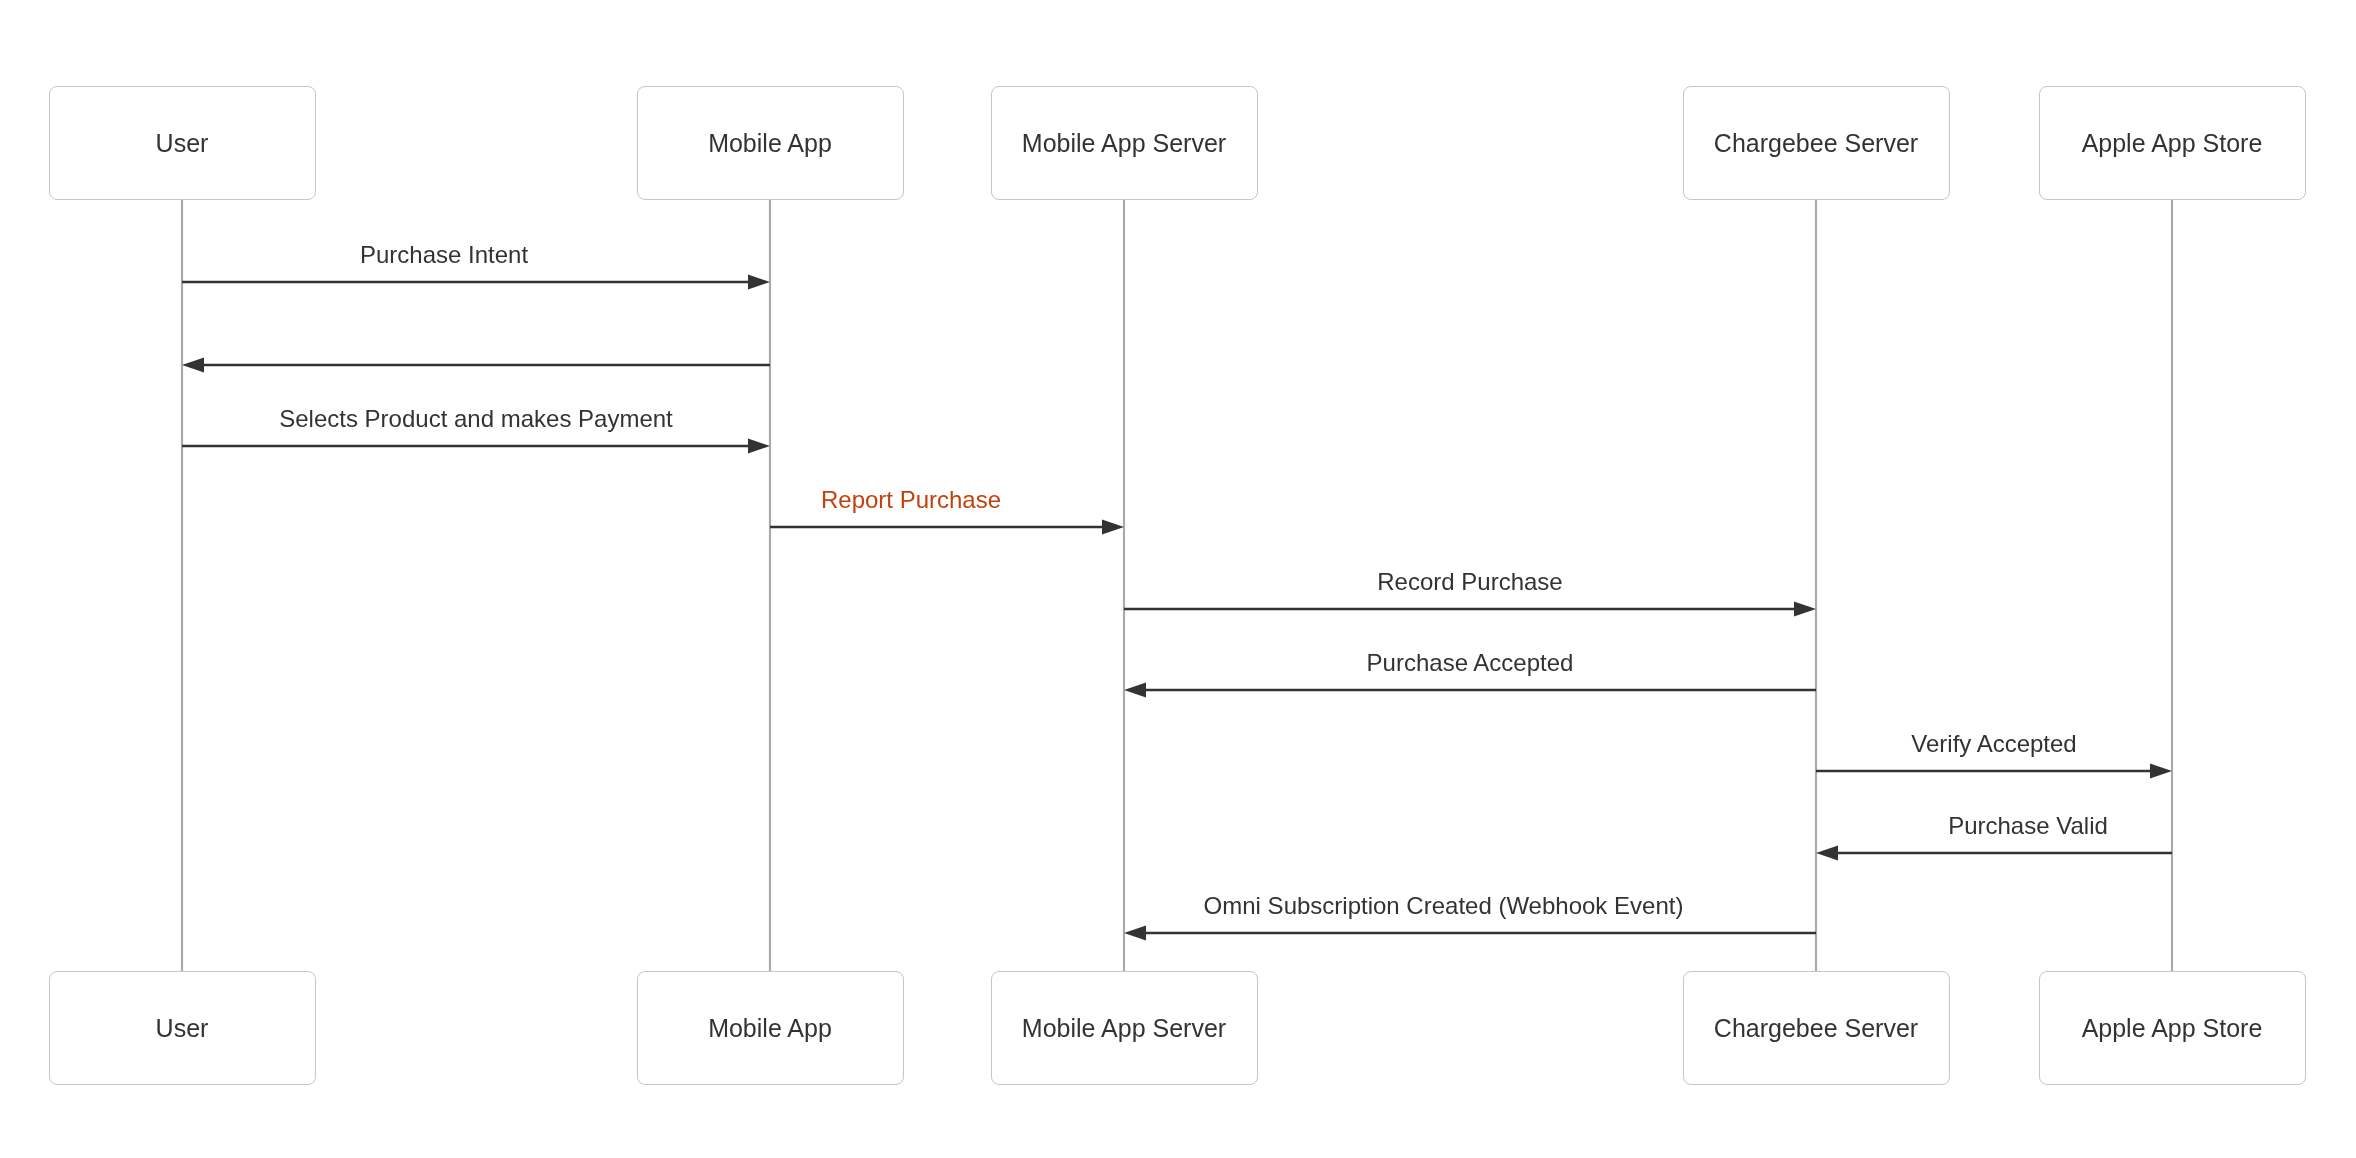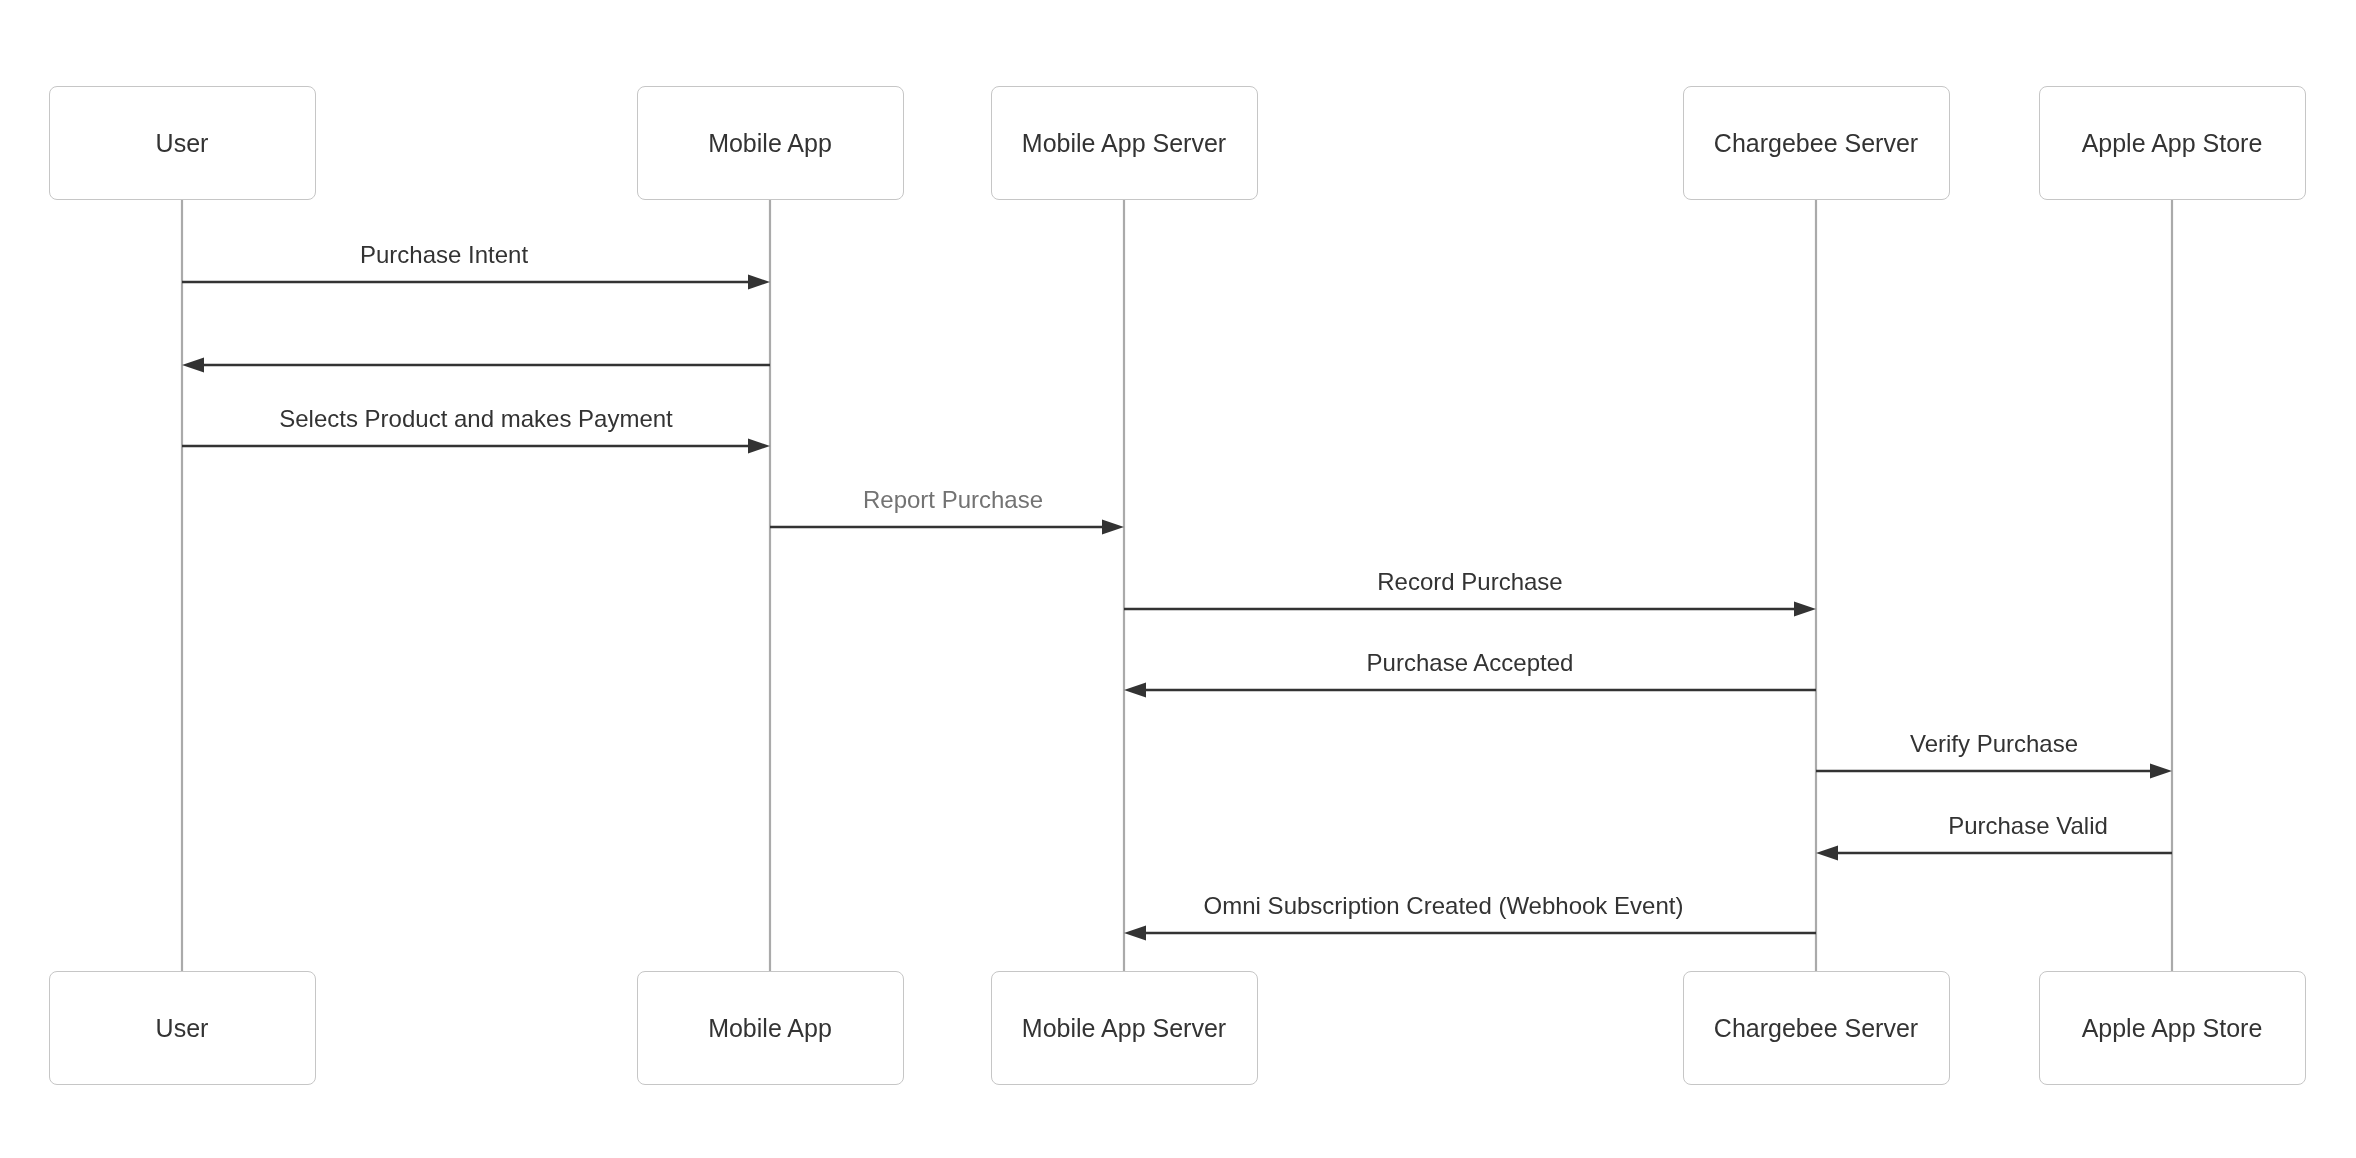--- a/index.html
+++ b/index.html
@@ -102,19 +102,19 @@
       <span>Chargebee Server</span>
     </div>
     <div class="actor-box" style="left: 2038.5px; top: 86px; width: 267px; height: 114px; background: rgb(255, 255, 255); border-color: rgb(198, 198, 198); color: rgb(51, 51, 51);">
       <span>Apple App Store</span>
     </div>
     <div class="actor-box" style="left: 2038.5px; top: 971px; width: 267px; height: 114px; background: rgb(255, 255, 255); border-color: rgb(198, 198, 198); color: rgb(51, 51, 51);">
       <span>Apple App Store</span>
     </div>
     <div class="msg-label" style="left: 182px; width: 524px; top: 238px; color: rgb(51, 51, 51);">Purchase Intent</div>
     <div class="msg-label" style="left: 182px; width: 588px; top: 402px; color: rgb(51, 51, 51);">Selects Product and makes Payment</div>
-    <div class="msg-label" style="left: 812px; width: 282px; top: 483px; color: #737373;">Report Purchase</div>
+    <div class="msg-label" style="left: 770px; width: 282px; top: 483px; color: #c2410c;">Report Purchase</div>
     <div class="msg-label" style="left: 1124px; width: 692px; top: 565px; color: rgb(51, 51, 51);">Record Purchase</div>
     <div class="msg-label" style="left: 1124px; width: 692px; top: 646px; color: rgb(51, 51, 51);">Purchase Accepted</div>
-    <div class="msg-label" style="left: 1816px; width: 356px; top: 727px; color: rgb(51, 51, 51);">Verify Purchase</div>
+    <div class="msg-label" style="left: 1816px; width: 356px; top: 727px; color: rgb(51, 51, 51);">Verify Accepted</div>
     <div class="msg-label" style="left: 1816px; width: 424px; top: 809px; color: rgb(51, 51, 51);">Purchase Valid</div>
     <div class="msg-label" style="left: 1124px; width: 639px; top: 889px; color: rgb(51, 51, 51);">Omni Subscription Created (Webhook Event)</div>
   </div>
 
 </body></html>

